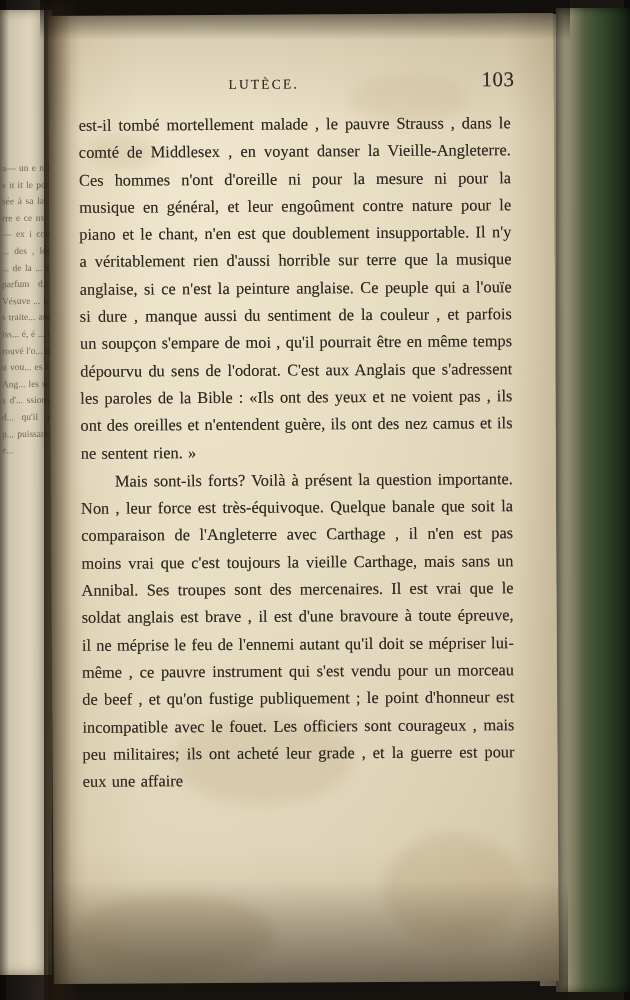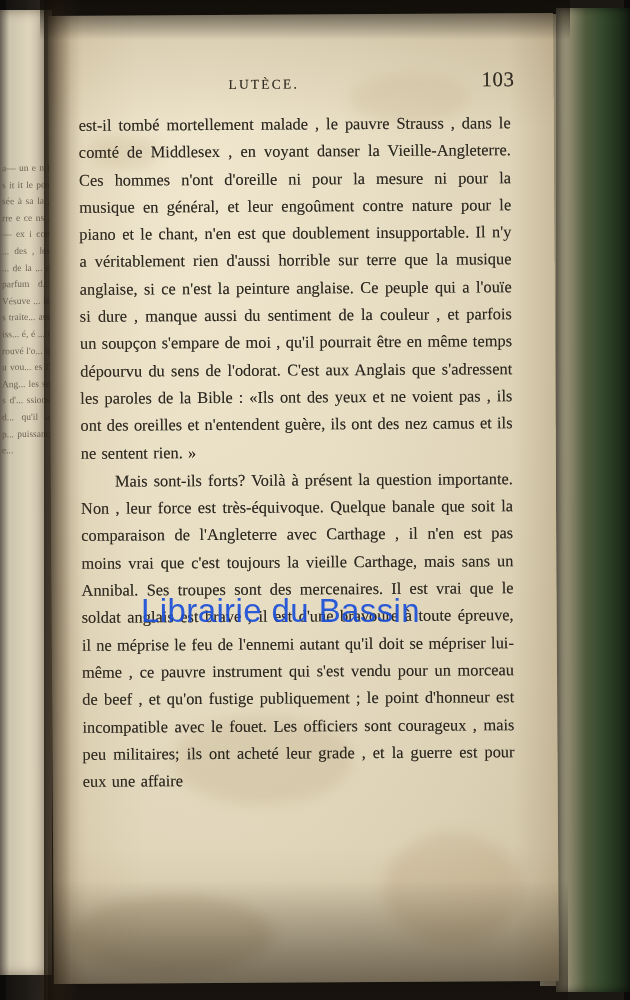--- a/index.html
+++ b/index.html
@@ -233,14 +233,13 @@
       </div>
       <p class="body">est-il tombé mortellement malade , le pauvre Strauss , dans le comté de Middlesex , en voyant danser la Vieille-Angleterre. Ces hommes n'ont d'oreille ni pour la mesure ni pour la musique en général, et leur engoûment contre nature pour le piano et le chant, n'en est que doublement insupportable. Il n'y a véritablement rien d'aussi horrible sur terre que la musique anglaise, si ce n'est la peinture anglaise. Ce peuple qui a l'ouïe si dure , manque aussi du sentiment de la couleur , et parfois un soupçon s'empare de moi , qu'il pourrait être en même temps dépourvu du sens de l'odorat. C'est aux Anglais que s'adressent les paroles de la Bible : «Ils ont des yeux et ne voient pas , ils ont des oreilles et n'entendent guère, ils ont des nez camus et ils ne sentent rien. »</p>
       <p class="body">Mais sont-ils forts? Voilà à présent la question importante. Non , leur force est très-équivoque. Quelque banale que soit la comparaison de l'Angleterre avec Carthage , il n'en est pas moins vrai que c'est toujours la vieille Carthage, mais sans un Annibal. Ses troupes sont des mercenaires. Il est vrai que le soldat anglais est brave , il est d'une bravoure à toute épreuve, il ne méprise le feu de l'ennemi autant qu'il doit se mépriser lui-même , ce pauvre instrument qui s'est vendu pour un morceau de beef , et qu'on fustige publiquement ; le point d'honneur est incompatible avec le fouet. Les officiers sont courageux , mais peu militaires; ils ont acheté leur grade , et la guerre est pour eux une affaire</p>
     </div>
   </div>
 
   <div class="gutter"></div>
   <div class="page-shade-top"></div>
   <div class="page-shade-bottom"></div>
 
-  <div class="watermark">Librairie du Bassin</div>
 </div>
 
 </body></html>

